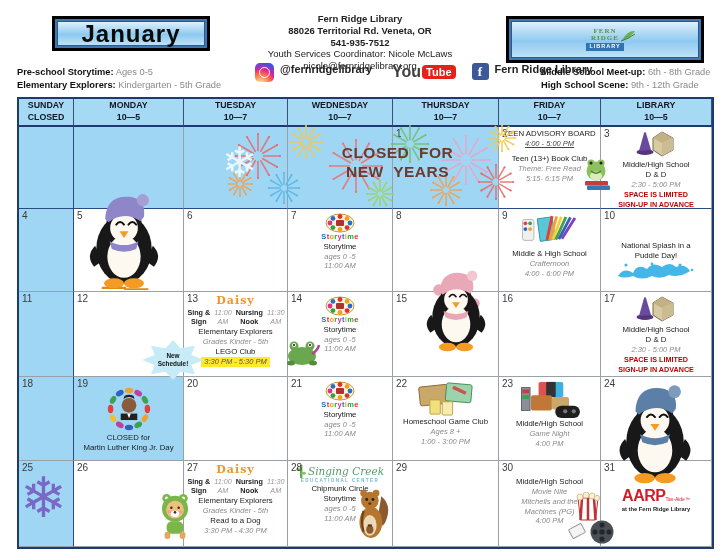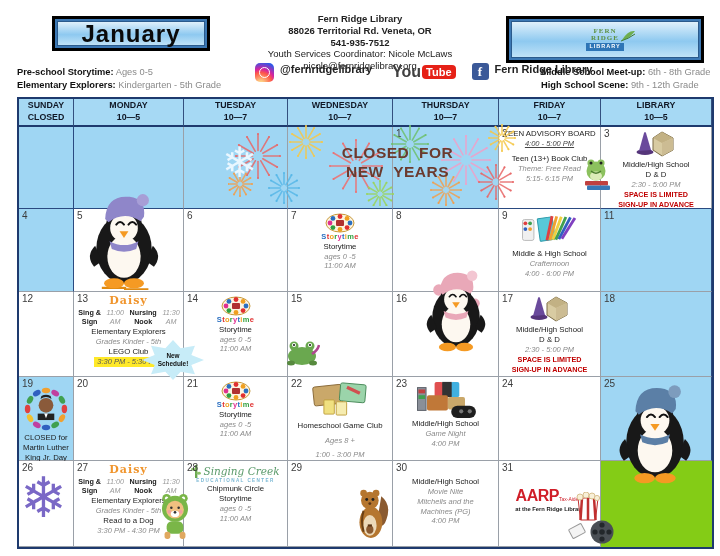--- a/index.html
+++ b/index.html
@@ -263,20 +263,34 @@
     <rect x="3" y="8" width="12" height="22" rx="2" fill="#f0f0f0" stroke="#b8b8b8"></rect>
     <circle cx="6" cy="12" r="2" fill="#e04040"></circle>
           <circle cx="11" cy="12" r="2" fill="#40a050"></circle>
           <circle cx="6" cy="18" r="2" fill="#3060c0"></circle>
           <circle cx="11" cy="18" r="2" fill="#f0a030"></circle>
         </svg>
       </span>
       <div class="l-t" data-name="event-line">Middle &amp; High School</div>
       <div class="l-d" data-name="event-line">Crafternoon</div>
       <div class="l-d" data-name="event-line">4:00 - 6:00 PM</div>
+    </div>
+    <div class="cell" data-name="calendar-cell-jan-10" style="padding-top: 32px;">
+      <span class="num" data-name="day-number">10</span>
+      <div class="l-t" data-name="event-line">National Splash in a</div>
+      <div class="l-t" data-name="event-line">Puddle Day!</div>
+      <span class="ic" data-name="splash-icon">
+        <svg viewBox="0 0 84 20" width="84" height="20">
+    <path d="M4,14 q6,-9 15,-3 q4,-10 14,-4 q6,-8 15,-2 q8,-6 14,0 q9,-4 14,4 q-10,7 -21,4 q-9,5 -17,1 q-10,5 -19,0 q-9,3 -15,0 Z" fill="#45b6e8"></path>
+    <circle cx="12" cy="3" r="1.6" fill="#45b6e8"></circle>
+          <circle cx="38" cy="2" r="1.4" fill="#45b6e8"></circle>
+          <circle cx="66" cy="3" r="1.6" fill="#45b6e8"></circle>
+          <circle cx="78" cy="8" r="1.3" fill="#45b6e8"></circle>
+        </svg>
+      </span>
     </div>
     <div class="cell blue sun" data-name="calendar-cell-jan-11">
       <span class="num" data-name="day-number">11</span>
     </div>
     <div class="cell" data-name="calendar-cell-jan-12">
       <span class="num" data-name="day-number">12</span>
     </div>
     <div class="cell" data-name="calendar-cell-jan-13" style="padding-top: 2px;">
       <span class="num" data-name="day-number">13</span>
       <span class="ic" data-name="daisy-icon">
@@ -390,21 +404,21 @@
             <circle cx="22.071067811865476" cy="5.40380592228744" r="2.4" fill="#f0a020"></circle>
             <rect x="11" y="7" width="8" height="6" rx="1" fill="#b03030"></rect>
           </svg>
           <span class="st-word"><span style="color:#2a6fc0">S</span><span style="color:#e03030">t</span><span style="color:#f0a020">o</span><span style="color:#30a040">r</span><span style="color:#e03090">y</span><span style="color:#2a6fc0">t</span><span style="color:#f0a020">i</span><span style="color:#30a040">m</span><span style="color:#e03030">e</span></span>
         </span>
       </span>
       <div class="l-t" data-name="event-line">Storytime</div>
       <div class="l-d" data-name="event-line">ages 0 -5</div>
       <div class="l-d" data-name="event-line">11:00 AM</div>
     </div>
-    <div class="cell" data-name="calendar-cell-jan-22" style="padding-top: 2px; justify-content: space-between;">
+    <div class="cell" data-name="calendar-cell-jan-22" style="padding-top: 2px;">
       <span class="num" data-name="day-number">22</span>
       <span class="ic" data-name="boardgame-icon">
         <svg viewBox="0 0 60 38" width="58" height="36">
     <rect x="2" y="6" width="30" height="20" rx="2" fill="#caa86a" stroke="#8a6a3a" transform="rotate(-6 17 16)"></rect>
     <rect x="30" y="4" width="27" height="19" rx="2" fill="#9bd4aa" stroke="#4a8a5a" transform="rotate(5 43 13)"></rect>
     <rect x="37" y="9" width="15" height="3.5" fill="#d05050" transform="rotate(25 44 10)"></rect>
     <rect x="13" y="21" width="11" height="15" rx="1" fill="#f0e080" stroke="#c0a040"></rect>
     <rect x="26" y="23" width="11" height="14" rx="1" fill="#f6ecb0" stroke="#c0a040"></rect>
         </svg>
       </span>

